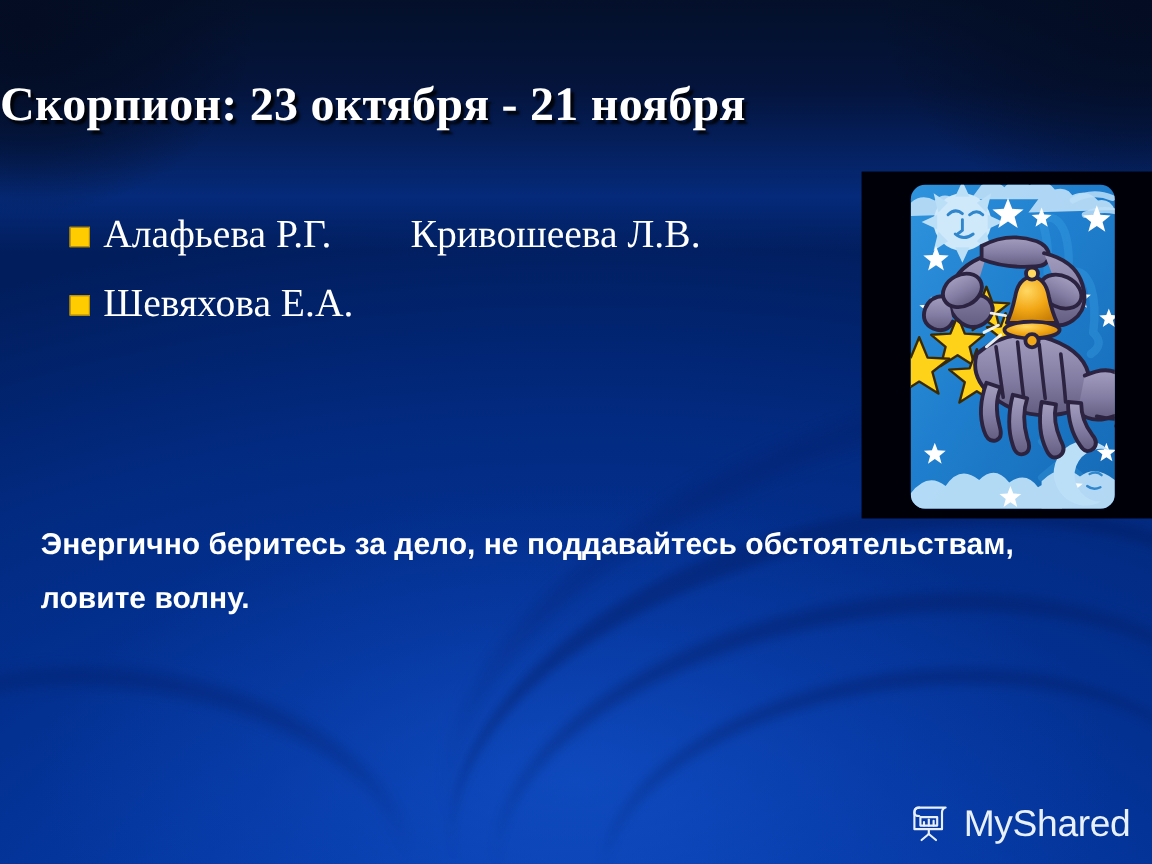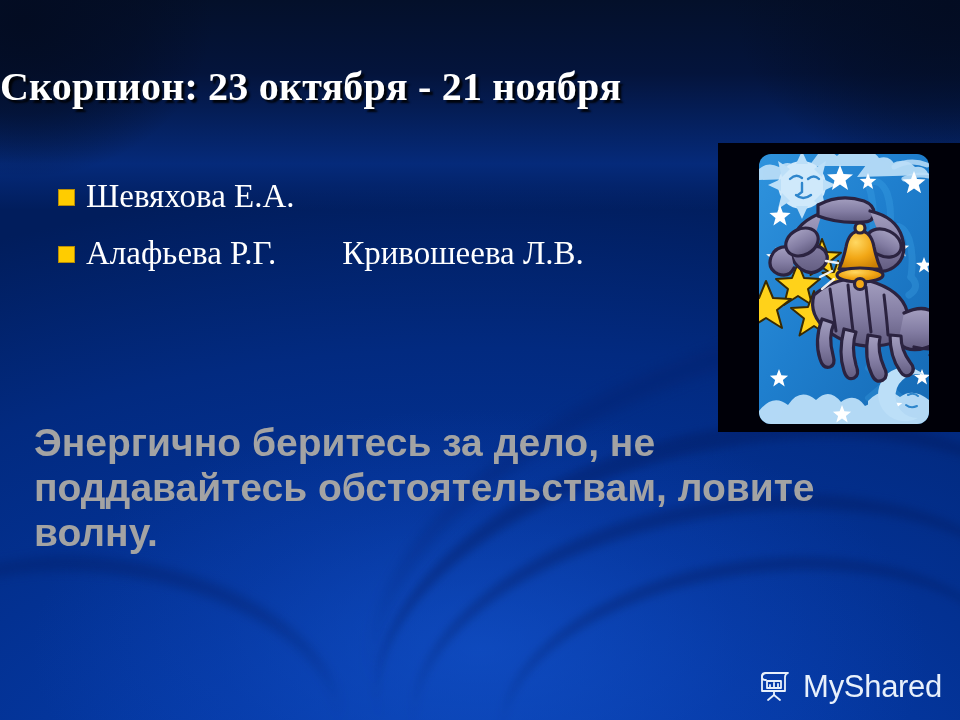--- a/index.html
+++ b/index.html
@@ -138,27 +138,27 @@
     font-size: 33px;
     line-height: 40px;
     color: #ffffff;
     white-space: pre;
   }
 
   
   .body-text {
     position: absolute;
     left: 34px;
-    top: 420px;
+    top: 432px;
     width: 860px;
     font-family: "Liberation Sans", "DejaVu Sans", sans-serif;
     font-weight: bold;
-    font-size: 39px;
+    font-size: 25px;
     line-height: 45px;
-    color: #a3a3a3;
+    color: #ffffff;
   }
 
   
   .zodiac {
     position: absolute;
     left: 718px;
     top: 143px;
     width: 242px;
     height: 289px;
     background: #000008;
@@ -198,25 +198,25 @@
   <div class="swirl swirl-1"></div>
   <div class="swirl swirl-2"></div>
   <div class="swirl swirl-3"></div>
   <div class="swirl swirl-4"></div>
 
   <div class="title">Скорпион: 23 октября - 21 ноября</div>
 
   <div class="bullets">
     <div class="bullet-row">
       <span class="bullet-marker"></span>
-      <span class="bullet-text">Шевяхова Е.А.</span>
+      <span class="bullet-text">Алафьева Р.Г.        Кривошеева Л.В.</span>
     </div>
     <div class="bullet-row">
       <span class="bullet-marker"></span>
-      <span class="bullet-text">Алафьева Р.Г.        Кривошеева Л.В.</span>
+      <span class="bullet-text">Шевяхова Е.А.</span>
     </div>
   </div>
 
   <div class="body-text">Энергично беритесь за дело, не поддавайтесь обстоятельствам, ловите волну.</div>
 
   <div class="zodiac">
     <svg width="242" height="289" viewBox="0 0 242 289" xmlns="http://www.w3.org/2000/svg" role="img">
       <defs>
         <clipPath id="cardClip">
           <rect x="41" y="11" width="170" height="270" rx="12" ry="12"></rect>

